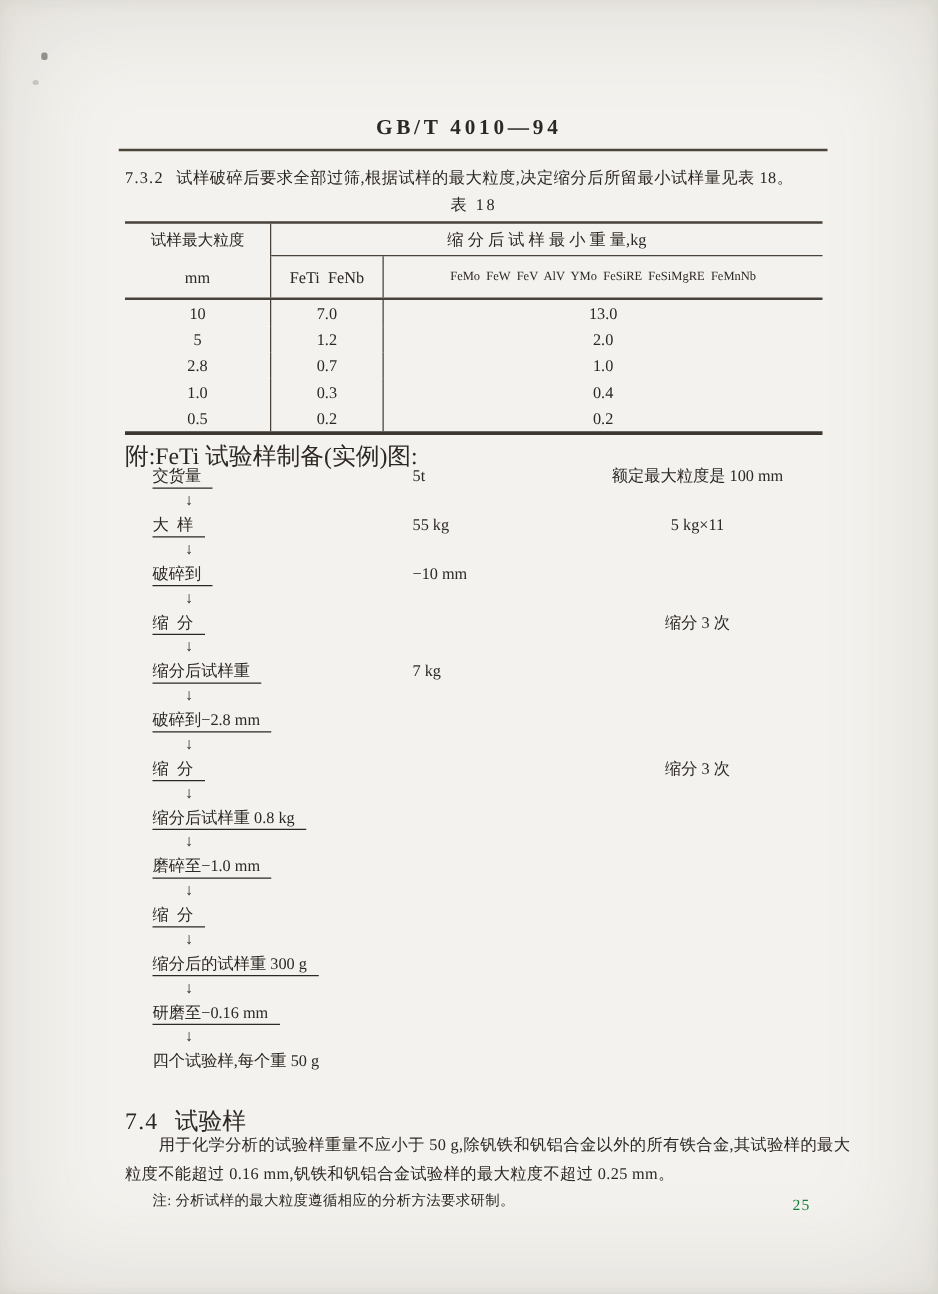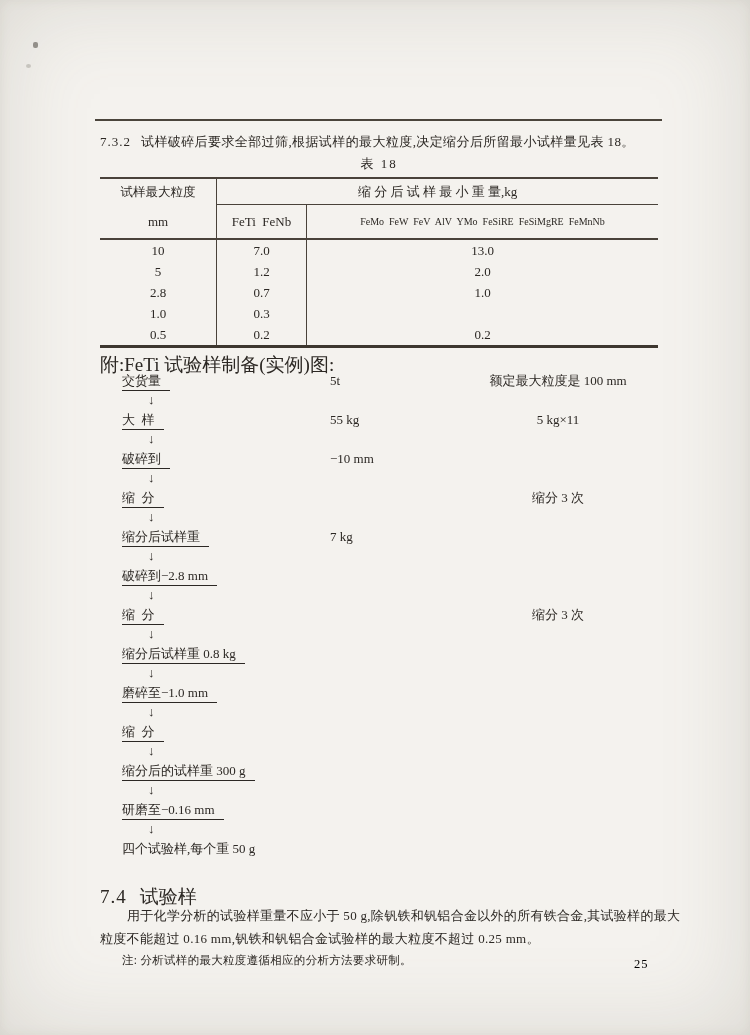--- a/index.html
+++ b/index.html
@@ -44,29 +44,30 @@
   .fc-label.nl { border-bottom:none; }
   .fc-mid { position:absolute; left:230px; top:0; width:100px; text-align:left; white-space:pre; }
   .fc-right { position:absolute; left:362px; top:0; width:192px; text-align:center; white-space:pre; }
   .fc-arrow { height:19px; line-height:16px; padding-left:48px; font-size:13px; }
 
   .sec74-head { position:absolute; top:884px; left:100px; font-size:19px; }
   .sec74-num { display:inline-block; margin-right:13px; letter-spacing:1px; }
   .sec74-line1 { position:absolute; top:907px; left:100px; width:640px; font-size:13px; white-space:nowrap; text-indent:27px; letter-spacing:.3px; }
   .sec74-line2 { position:absolute; top:930px; left:100px; width:640px; font-size:13px; white-space:nowrap; letter-spacing:.3px; }
   .note { position:absolute; top:953px; left:122px; font-size:11.5px; letter-spacing:.3px; }
-  .pagenum { position:absolute; top:957px; left:634px; font-size:12.5px; color:#000000; letter-spacing:1px; }
+  .pagenum { position:absolute; top:957px; left:634px; font-size:12.5px; color:#15803d; letter-spacing:1px; }
 </style>
 </head>
 <body>
 
 <div class="page">
   <div class="speck1"></div>
   <div class="speck2"></div>
 
+  <div class="header-title">GB/T 4010—94</div>
   <div class="header-rule"></div>
 
   <div class="clause732">
     <span class="clause-num">7.3.2</span><span>试样破碎后要求全部过筛,根据试样的最大粒度,决定缩分后所留最小试样量见表 18。</span>
   </div>
 
   <div class="tbl-caption">表 18</div>
 
   <div class="tbl">
     <div class="trow1">
@@ -90,20 +91,21 @@
       <div class="t-g2">2.0</div>
     </div>
     <div class="trow">
       <div class="t-c1">2.8</div>
       <div class="t-g1">0.7</div>
       <div class="t-g2">1.0</div>
     </div>
     <div class="trow">
       <div class="t-c1">1.0</div>
       <div class="t-g1">0.3</div>
+      <div class="t-g2">0.4</div>
     </div>
     <div class="trow">
       <div class="t-c1">0.5</div>
       <div class="t-g1">0.2</div>
       <div class="t-g2">0.2</div>
     </div>
   </div>
 
   <div class="fc-intro">附:FeTi 试验样制备(实例)图:</div>
 

